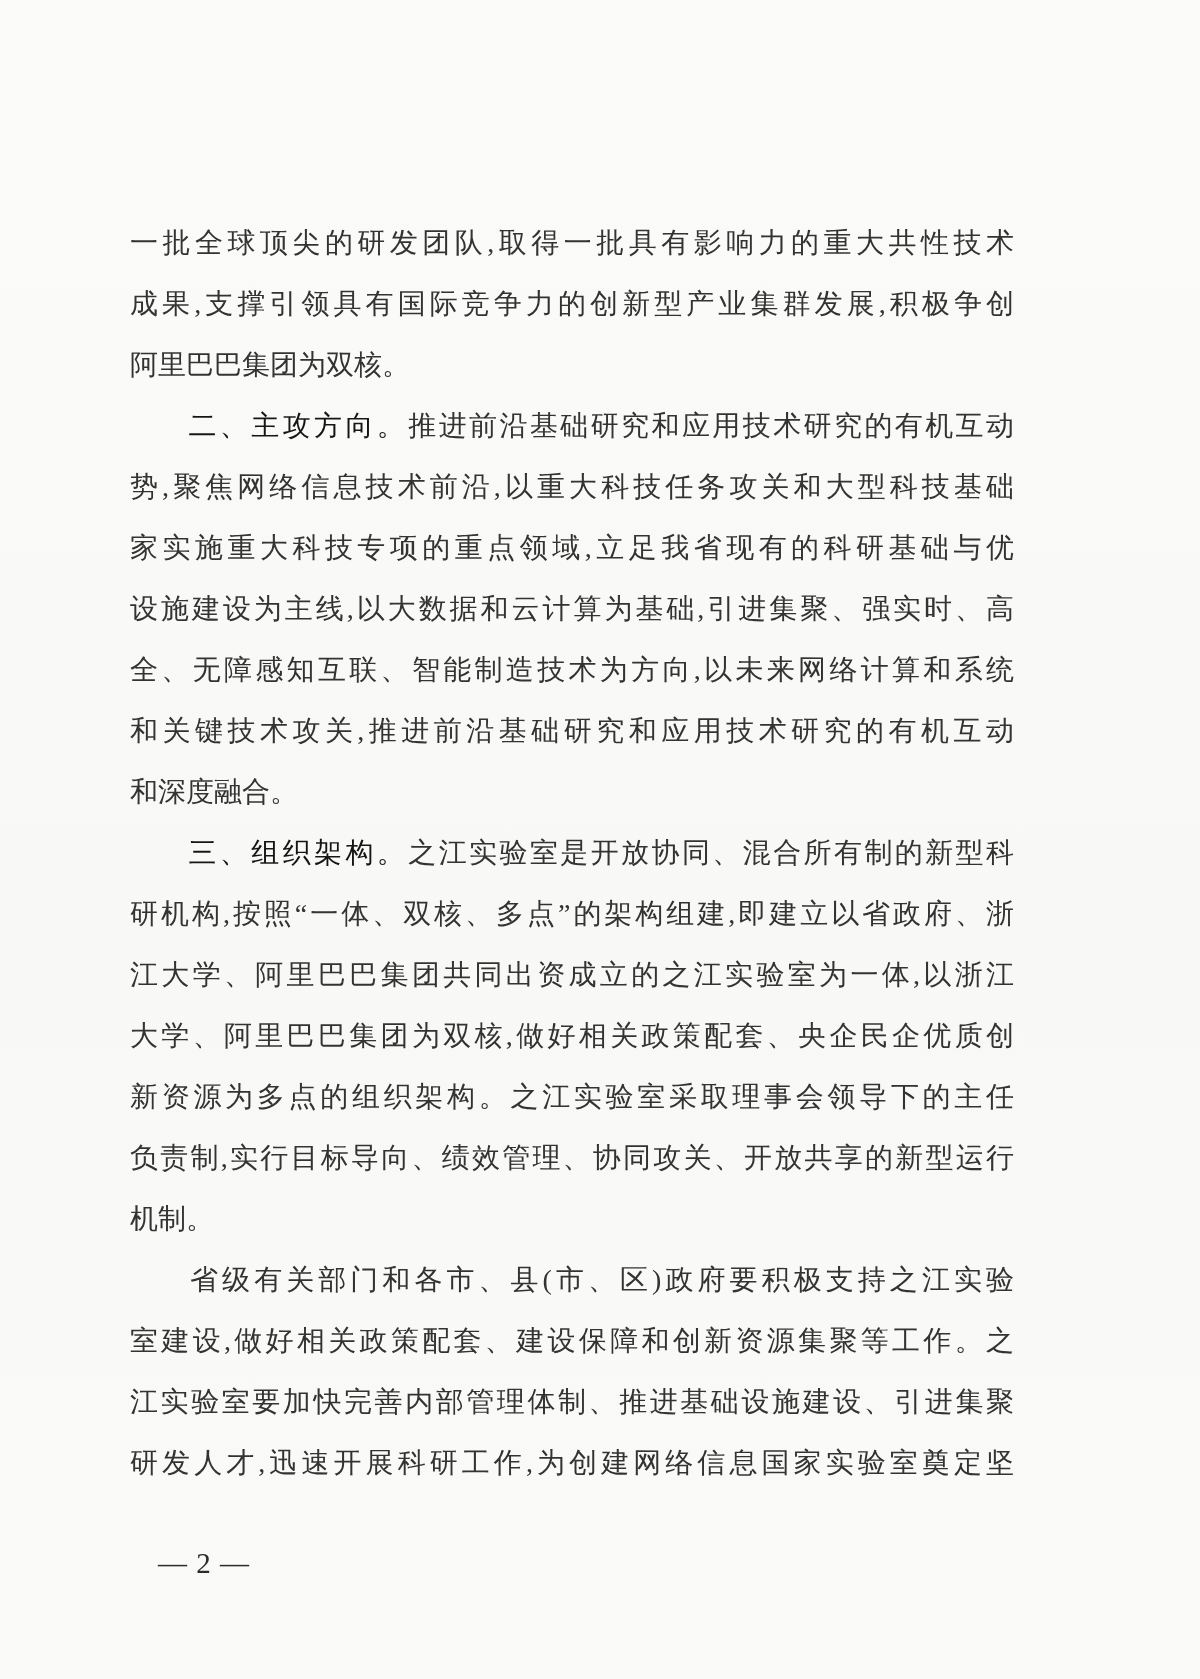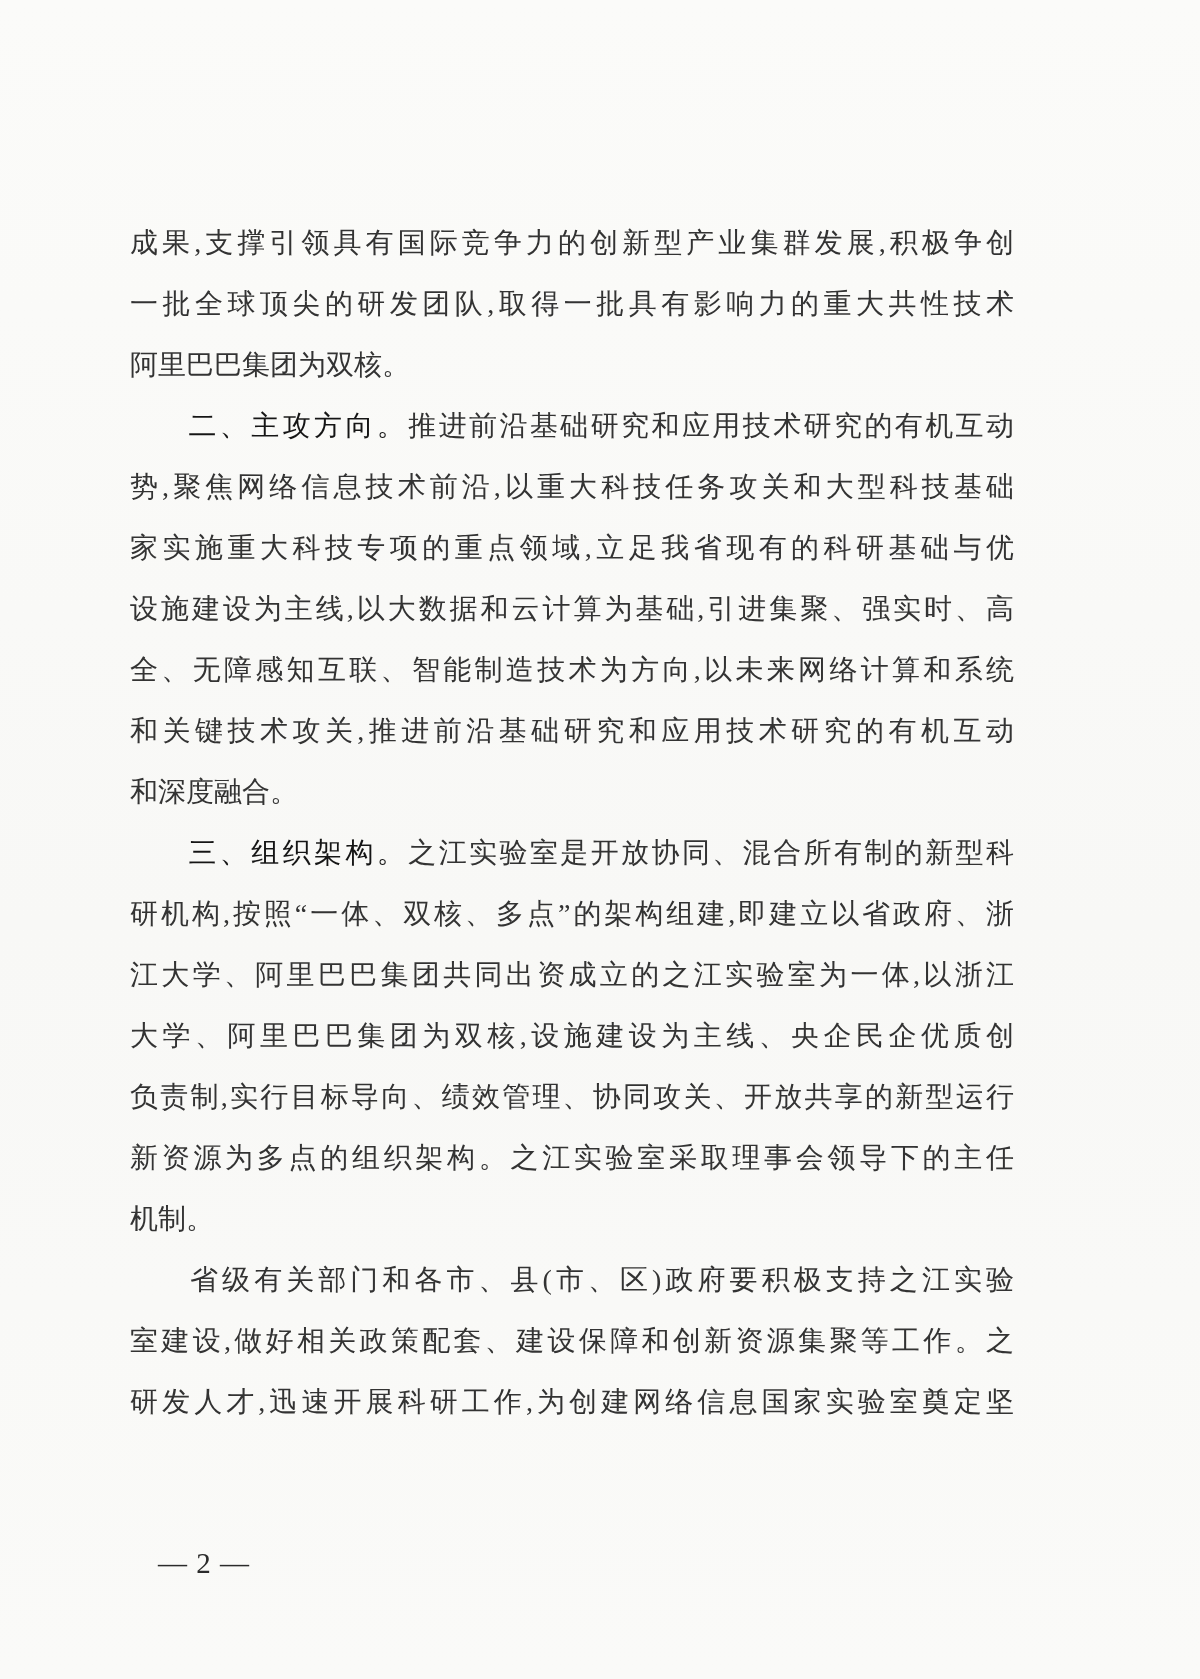--- a/index.html
+++ b/index.html
@@ -57,42 +57,43 @@
     letter-spacing: 1px;
     font-family: "Liberation Serif", "DejaVu Serif", serif;
   }
 </style>
 </head>
 <body>
 
 <div class="page">
   <div class="body-text">
       <div class="paragraph">
+        <div class="line"><span>一批全球顶尖的研发团队,取得一批具有影响力的重大共性技术</span></div>
         <div class="line">成果,支撑引领具有国际竞争力的创新型产业集群发展,积极争创</div>
-        <div class="line"><span>一批全球顶尖的研发团队,取得一批具有影响力的重大共性技术</span></div>
         <div class="line para-end">阿里巴巴集团为双核。</div>
       </div>
       <div class="paragraph">
         <div class="line"><span class="indent"></span><span class="lead">二、主攻方向。</span><span>推进前沿基础研究和应用技术研究的有机互动</span></div>
         <div class="line">势,聚焦网络信息技术前沿,以重大科技任务攻关和大型科技基础</div>
         <div class="line">家实施重大科技专项的重点领域,立足我省现有的科研基础与优</div>
         <div class="line">设施建设为主线,以大数据和云计算为基础,引进集聚、强实时、高</div>
         <div class="line">全、无障感知互联、智能制造技术为方向,以未来网络计算和系统</div>
         <div class="line">和关键技术攻关,推进前沿基础研究和应用技术研究的有机互动</div>
         <div class="line para-end">和深度融合。</div>
       </div>
       <div class="paragraph">
         <div class="line"><span class="indent"></span><span class="lead">三、组织架构。</span><span>之江实验室是开放协同、混合所有制的新型科</span></div>
         <div class="line">研机构,按照“一体、双核、多点”的架构组建,即建立以省政府、浙</div>
         <div class="line">江大学、阿里巴巴集团共同出资成立的之江实验室为一体,以浙江</div>
-        <div class="line">大学、阿里巴巴集团为双核,设施建设为主线、央企民企优质创</div>
+        <div class="line">大学、阿里巴巴集团为双核,做好相关政策配套、央企民企优质创</div>
+        <div class="line">新资源为多点的组织架构。之江实验室采取理事会领导下的主任</div>
         <div class="line">负责制,实行目标导向、绩效管理、协同攻关、开放共享的新型运行</div>
-        <div class="line">新资源为多点的组织架构。之江实验室采取理事会领导下的主任</div>
         <div class="line para-end">机制。</div>
       </div>
       <div class="paragraph">
         <div class="line"><span class="indent"></span><span>省级有关部门和各市、县(市、区)政府要积极支持之江实验</span></div>
         <div class="line">室建设,做好相关政策配套、建设保障和创新资源集聚等工作。之</div>
+        <div class="line">江实验室要加快完善内部管理体制、推进基础设施建设、引进集聚</div>
         <div class="line">研发人才,迅速开展科研工作,为创建网络信息国家实验室奠定坚</div>
       </div>
     </div>
   <div class="page-num">— 2 —</div>
 </div>
 
 </body></html>

